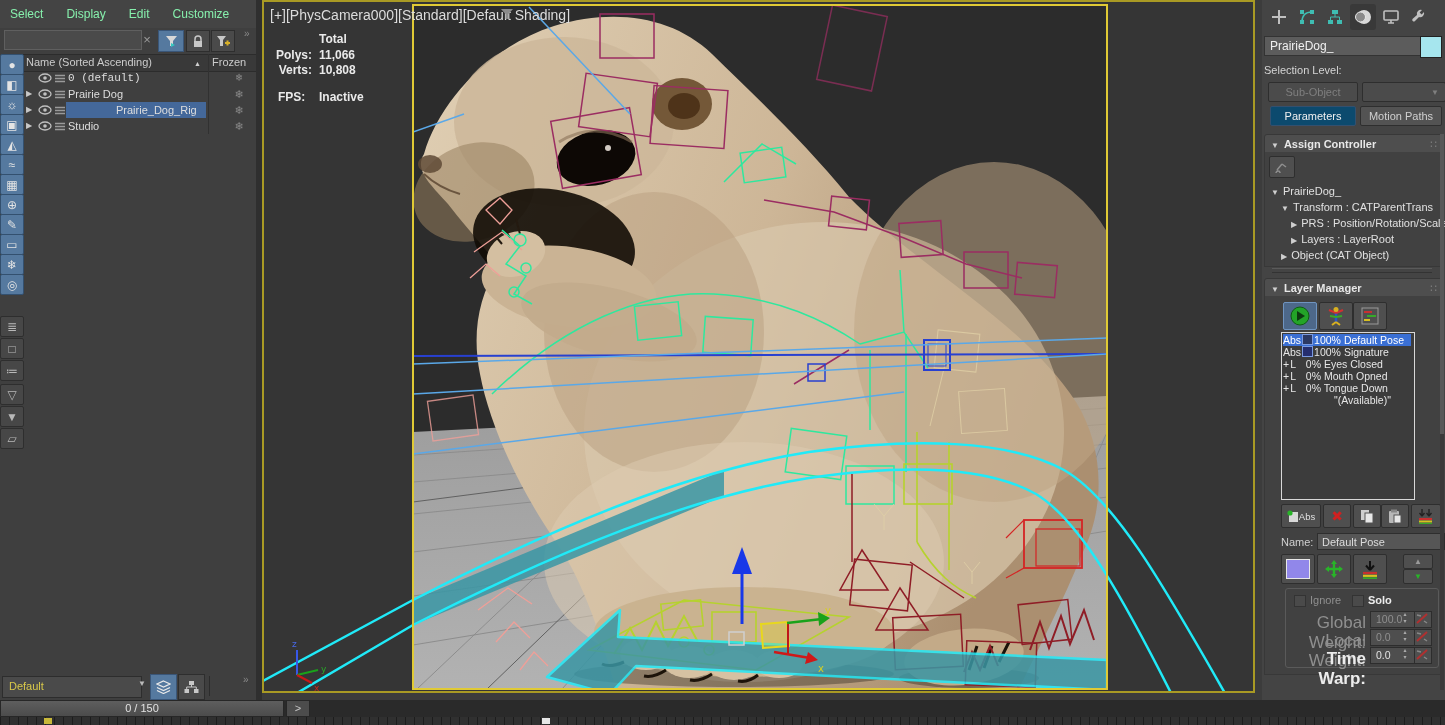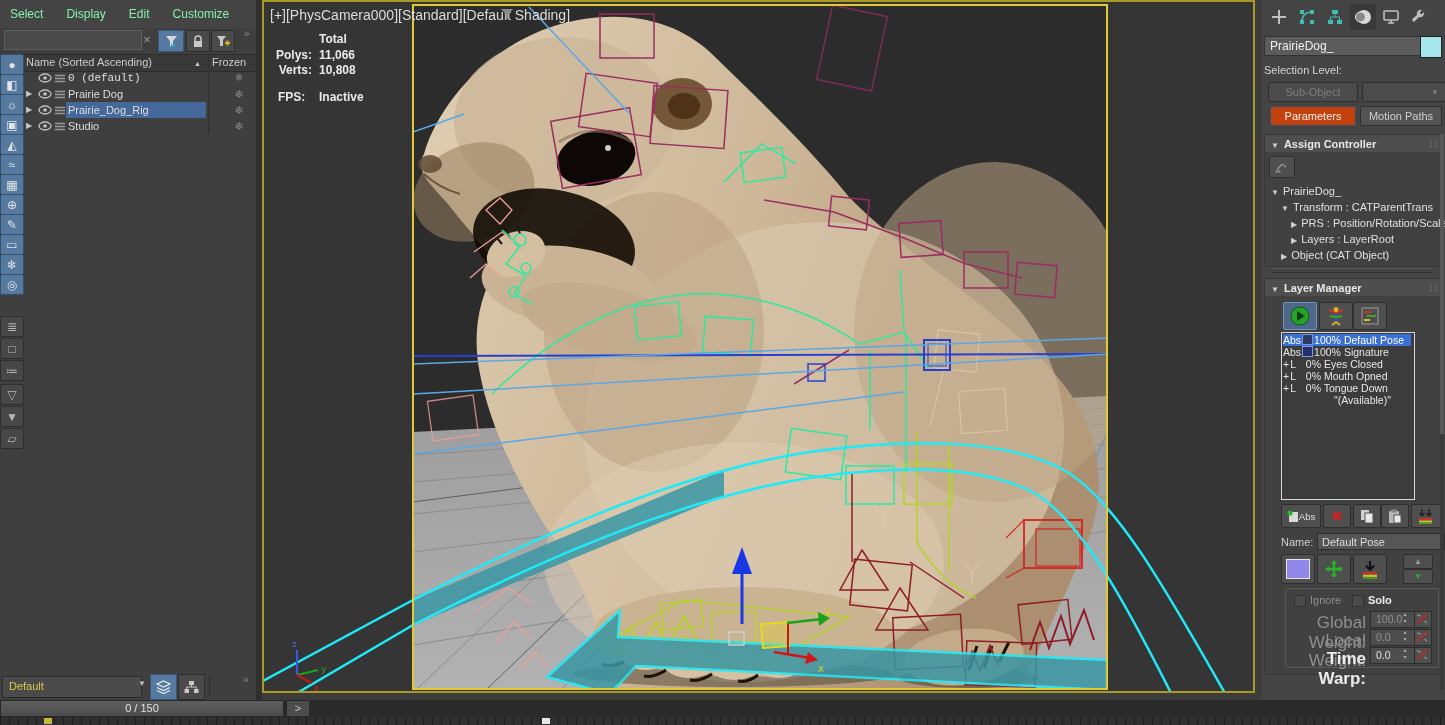--- a/index.html
+++ b/index.html
@@ -20,21 +20,21 @@
   .frozen-ic{position:absolute;left:200px;width:34px;text-align:center;color:#8a8a8a;font-size:11px;}
   .fbtn{position:absolute;left:0;width:22px;height:19px;display:flex;align-items:center;justify-content:center;
         background:#55799f;border:1px solid #33506f;border-radius:2px;color:#e4e4e4;font-size:12px;}
   .fbtn.gray{background:#474747;border-color:#2e2e2e;color:#b8b8b8;}
   
   .cp{position:absolute;left:1262px;top:0;width:183px;height:710px;background:#444444;}
   .cp-tab{position:absolute;top:4px;width:26px;height:26px;display:flex;align-items:center;justify-content:center;border-radius:3px;}
   .cp-tab.cur{background:#393939;}
   .btn{display:flex;align-items:center;justify-content:center;background:#535353;border:1px solid #2e2e2e;
        border-radius:2px;color:#d0d0d0;font-size:11px;height:18px;}
-  .btn.blue{background:#c2410c;border-color:#33506f;color:#f0f0f0;}
+  .btn.blue{background:#0c4a6e;border-color:#33506f;color:#f0f0f0;}
   .btn.dis{color:#7f7f7f;background:#4b4b4b;}
   .roll-h{position:absolute;left:2px;width:177px;height:18px;background:#4e4e4e;border:1px solid #383838;
           border-radius:3px 3px 0 0;font-weight:bold;color:#e8e8e8;font-size:11px;line-height:18px;}
   .tree-i{position:absolute;color:#e0e0e0;font-size:11px;height:15px;line-height:15px;white-space:nowrap;}
   .tree-a{color:#cfcfcf;font-size:8px;margin-right:4px;}
   .lay-row{position:absolute;left:1px;width:128px;height:12px;line-height:12px;font-size:10.5px;color:#e6e6e6;white-space:nowrap;}
   .chip{display:inline-block;width:9px;height:9px;border:1px solid #7a9ae0;background:#2c3964;vertical-align:-1px;margin:0 1px;}
   .sq-btn{position:absolute;height:24px;background:#4f4f4f;border:1px solid #2e2e2e;border-radius:2px;
           display:flex;align-items:center;justify-content:center;}
   .spin{position:absolute;height:15px;background:#4e4e4e;border:1px solid #2d2d2d;color:#8f8f8f;
@@ -118,21 +118,21 @@
     <div class="exp-row" style="top:102px;">
       <span class="sel"></span>
       <span class="tw" style="left:2px;">▶</span>
       <svg class="abs" style="left:16px;top:3px;" width="14" height="10">
           <ellipse cx="7" cy="5" rx="6" ry="4" fill="none" stroke="#c0c0c0" stroke-width="1.3"></ellipse>
           <circle cx="7" cy="5" r="1.8" fill="#c0c0c0"></circle>
         </svg>
       <svg class="abs" style="left:32px;top:3px;" width="12" height="10">
           <path d="M1 2.5 h10 M1 5.5 h10 M1 8.5 h10" stroke="#9a9a9a" stroke-width="1.4"></path>
         </svg>
-      <span class="lbl" style="z-index:1;">Prairie_Dog_Rig</span>
+      <span class="lbl" style="z-index:1;margin-left:48px;">Prairie_Dog_Rig</span>
       <span class="frozen-ic">❄</span>
     </div>
     <div class="exp-row" style="top:118px;">
       <span class="tw" style="left:2px;">▶</span>
       <svg class="abs" style="left:16px;top:3px;" width="14" height="10">
           <ellipse cx="7" cy="5" rx="6" ry="4" fill="none" stroke="#c0c0c0" stroke-width="1.3"></ellipse>
           <circle cx="7" cy="5" r="1.8" fill="#c0c0c0"></circle>
         </svg>
       <svg class="abs" style="left:32px;top:3px;" width="12" height="10">
           <path d="M1 2.5 h10 M1 5.5 h10 M1 8.5 h10" stroke="#9a9a9a" stroke-width="1.4"></path>

